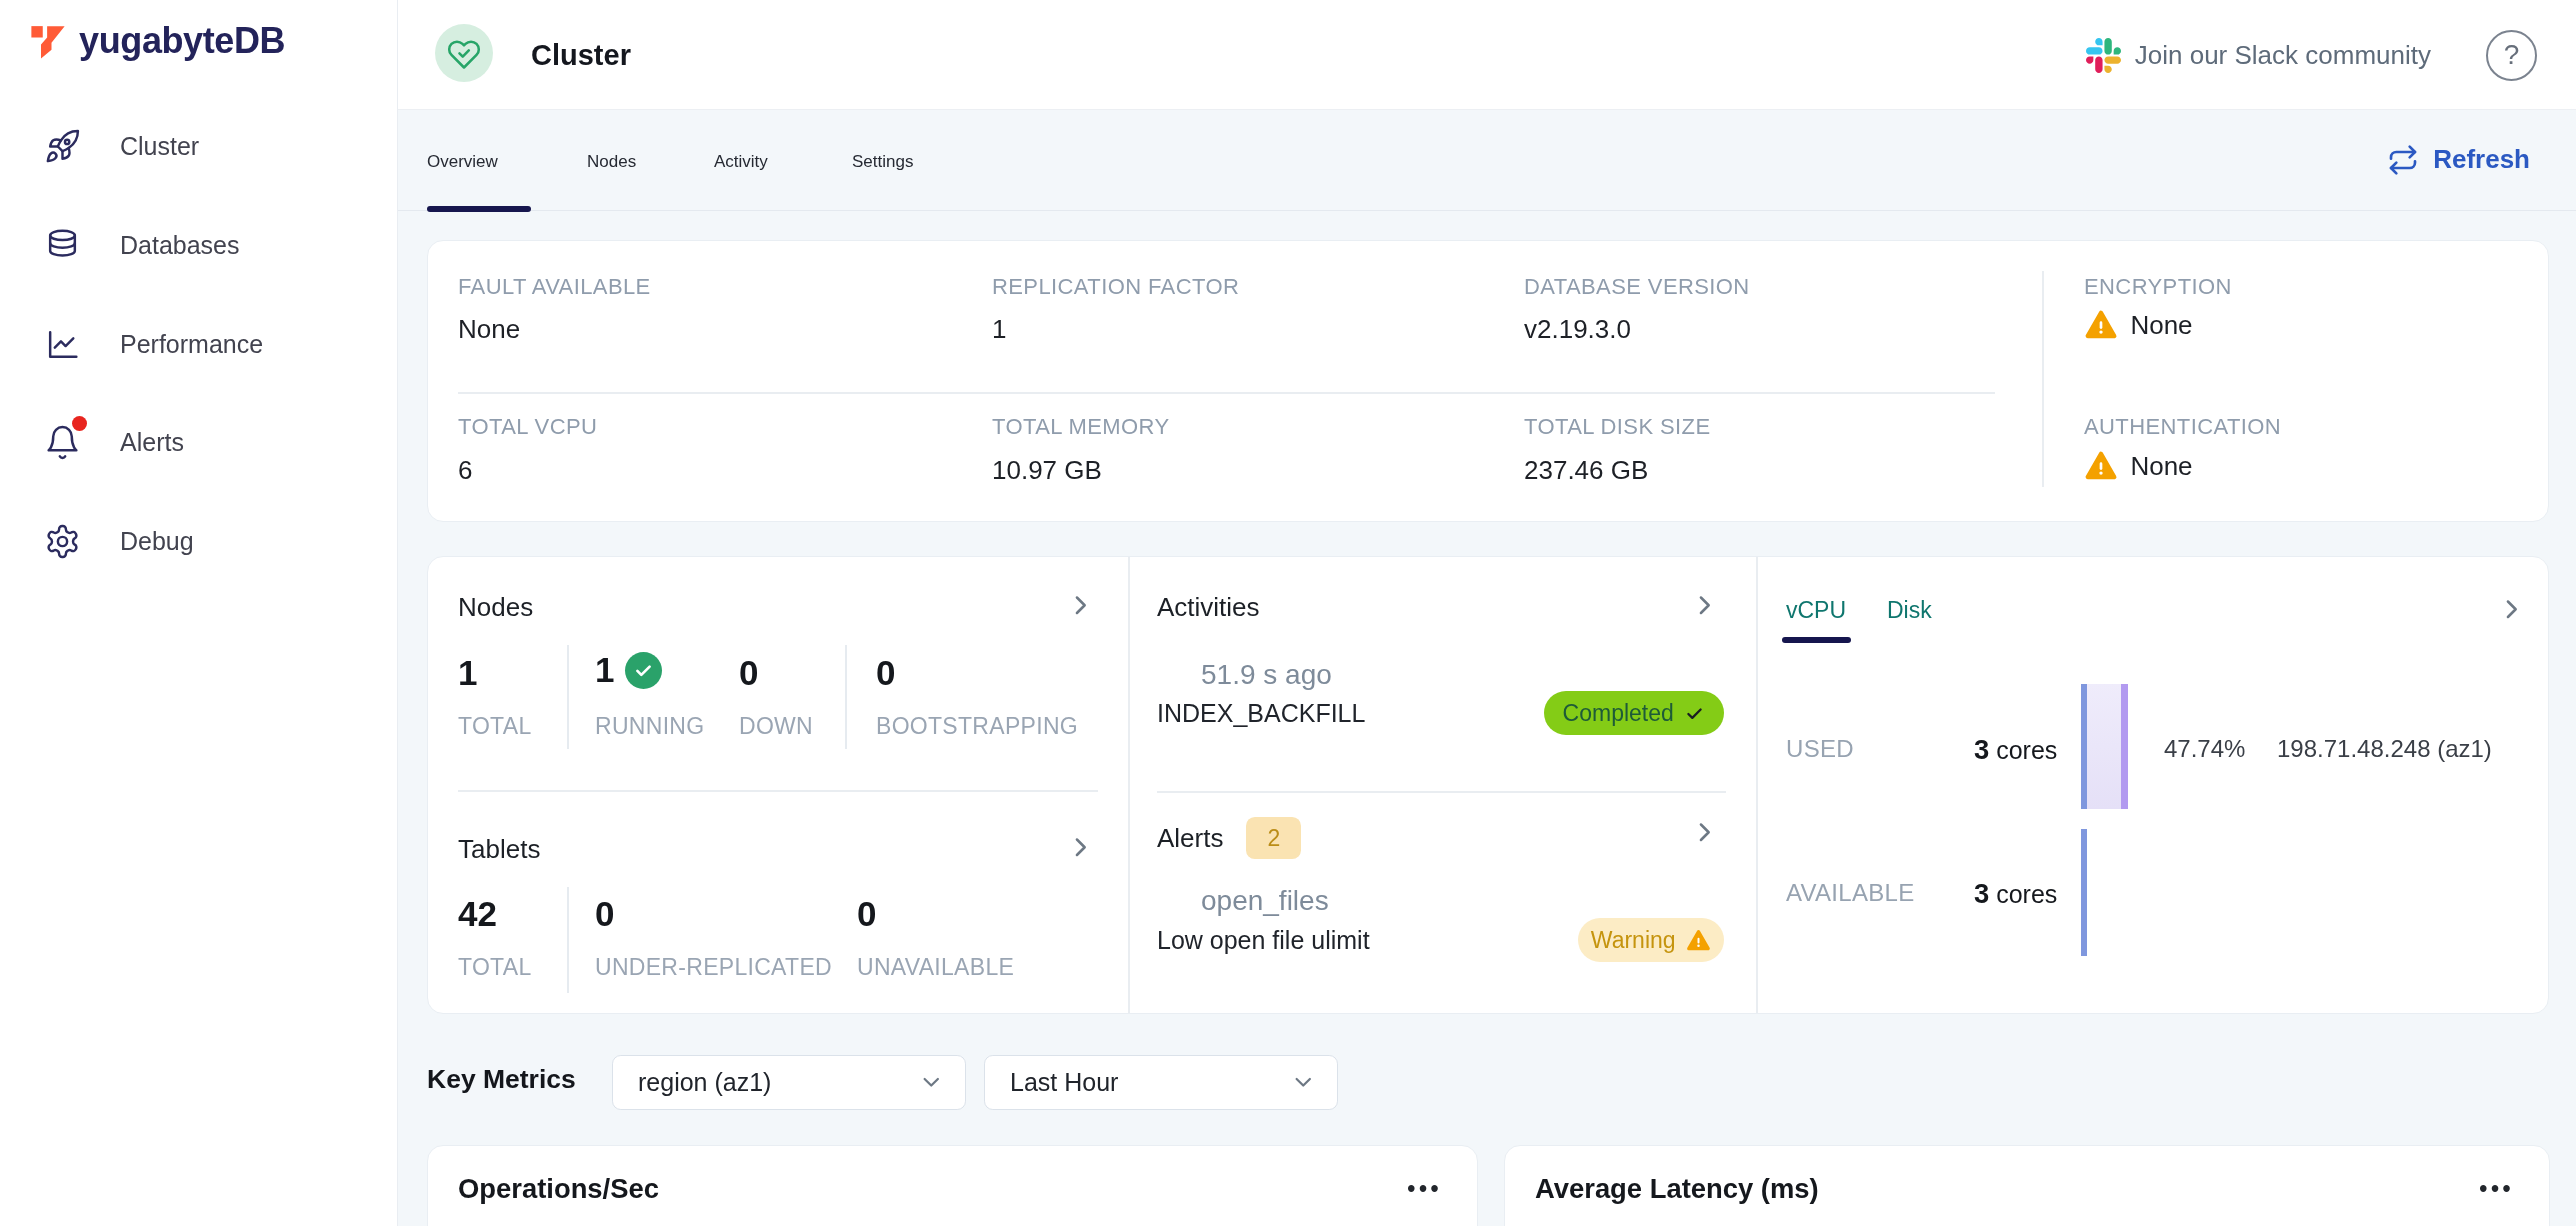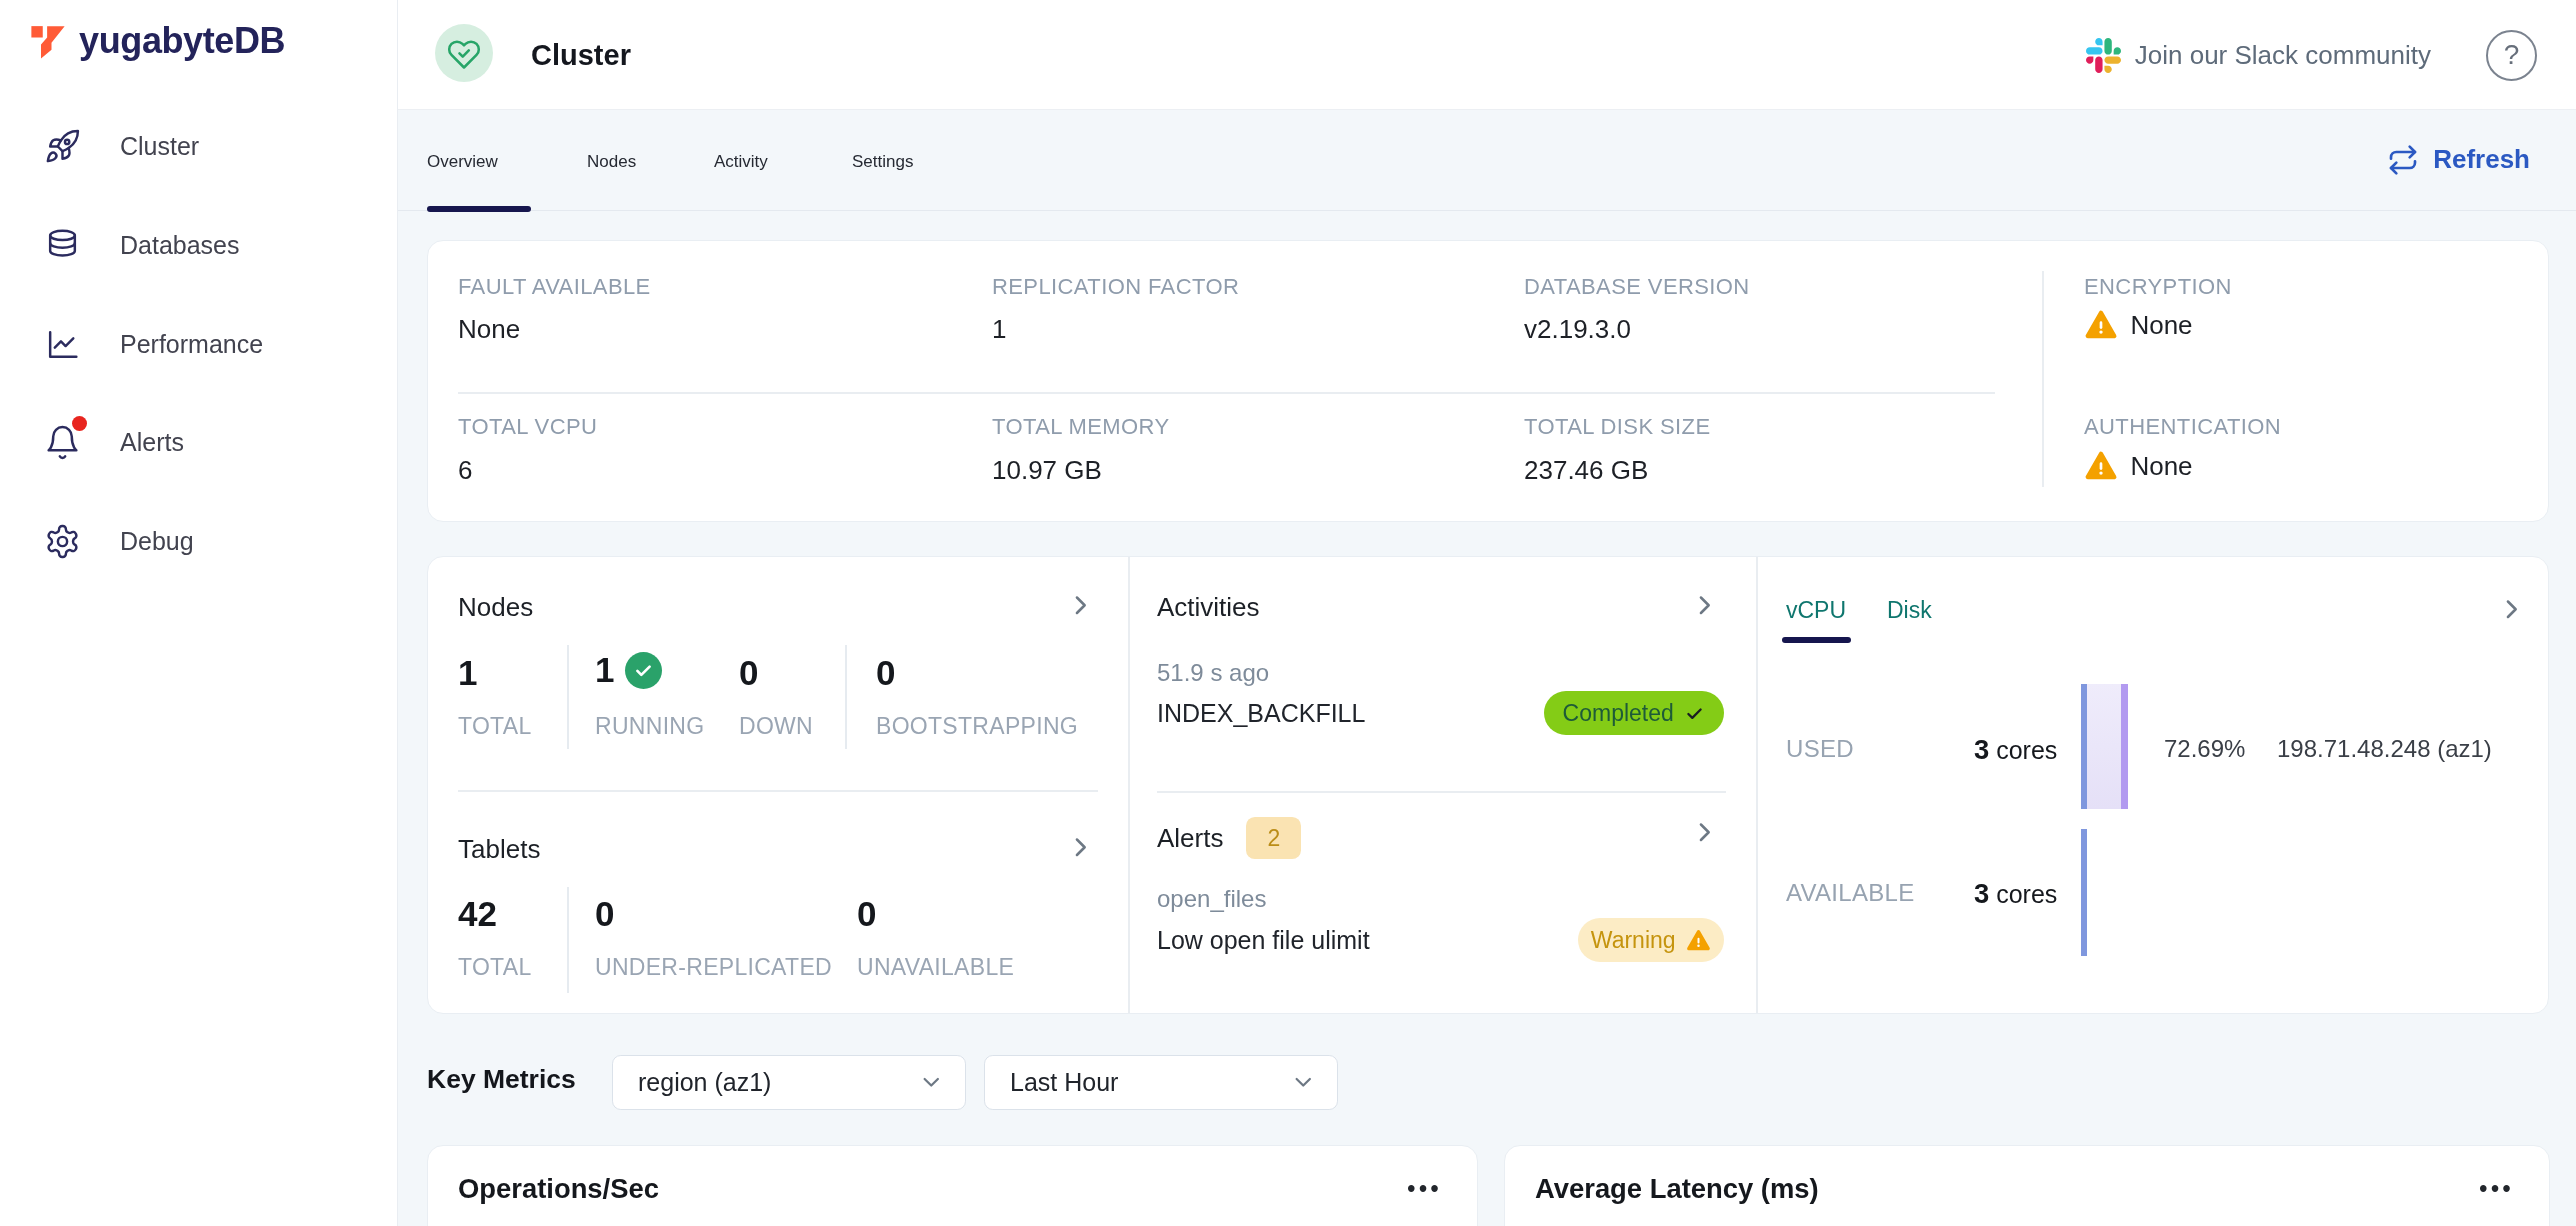--- a/index.html
+++ b/index.html
@@ -58,21 +58,21 @@
   
   #dash-card { left:29px; top:556px; width:2122px; height:458px; }
   .sec-title { position:absolute; font-size:26px; color:#1c2026; white-space:nowrap; }
   .chev { position:absolute; cursor:pointer; }
   .big-num { position:absolute; font-size:35px; font-weight:700; color:#15181d; white-space:nowrap; }
   .sub-label { position:absolute; font-size:23px; color:#9aa5b3; letter-spacing:0.3px; white-space:nowrap; }
   .mini-vdiv { position:absolute; width:1.8px; background:#e6ebf0; }
   .num-with-check { display:flex; align-items:center; gap:10.6px; }
   .check-circle { width:37px; height:37px; border-radius:50%; background:#2aa26a;
     display:flex; align-items:center; justify-content:center; }
-  .muted { position:absolute; font-size:24px; color:#7e8b9a; white-space:nowrap; }
+  .muted { position:absolute; font-size:28px; color:#7e8b9a; white-space:nowrap;margin-left:44px; }
   .entry-name { position:absolute; font-size:25px; color:#20242b; white-space:nowrap; }
   .pill { position:absolute; height:44px; border-radius:22px; display:flex; align-items:center;
     justify-content:center; gap:10.6px; }
   .pill-completed { background:#84cc16; }
   .pill-completed .pill-text { font-size:23px; color:#1e5b38; }
   .pill-warning { background:#fcecc5; }
   .pill-warning .pill-text { font-size:23px; color:#c5940e; }
   .count-badge { display:inline-flex; align-items:center; justify-content:center; min-width:55px; height:42px;
     background:#fae3b2; border-radius:8.8px; font-size:23px; color:#bb8d17; }
   .res-tab { position:absolute; font-size:23px; color:#0f766e; cursor:pointer; }
@@ -344,21 +344,21 @@
     <div class="res-label" style="left:1358px;top:178px">USED</div>
     <div class="cores" style="left:1546px;top:177px">
       <b>3</b>
       <span>cores</span>
     </div>
     <div class="used-bar">
       <div class="edge-l"></div>
         <div class="fill"></div>
         <div class="edge-r"></div>
     </div>
-    <div class="res-val" style="left:1736px;top:178px">72.69%</div>
+    <div class="res-val" style="left:1736px;top:178px">47.74%</div>
     <div class="res-val" style="left:1849px;top:178px">198.71.48.248 (az1)</div>
 
     <div class="res-label" style="left:1358px;top:322px">AVAILABLE</div>
     <div class="cores" style="left:1546px;top:321px">
       <b>3</b>
       <span>cores</span>
     </div>
     <div class="avail-bar"></div>
   </div>
 

